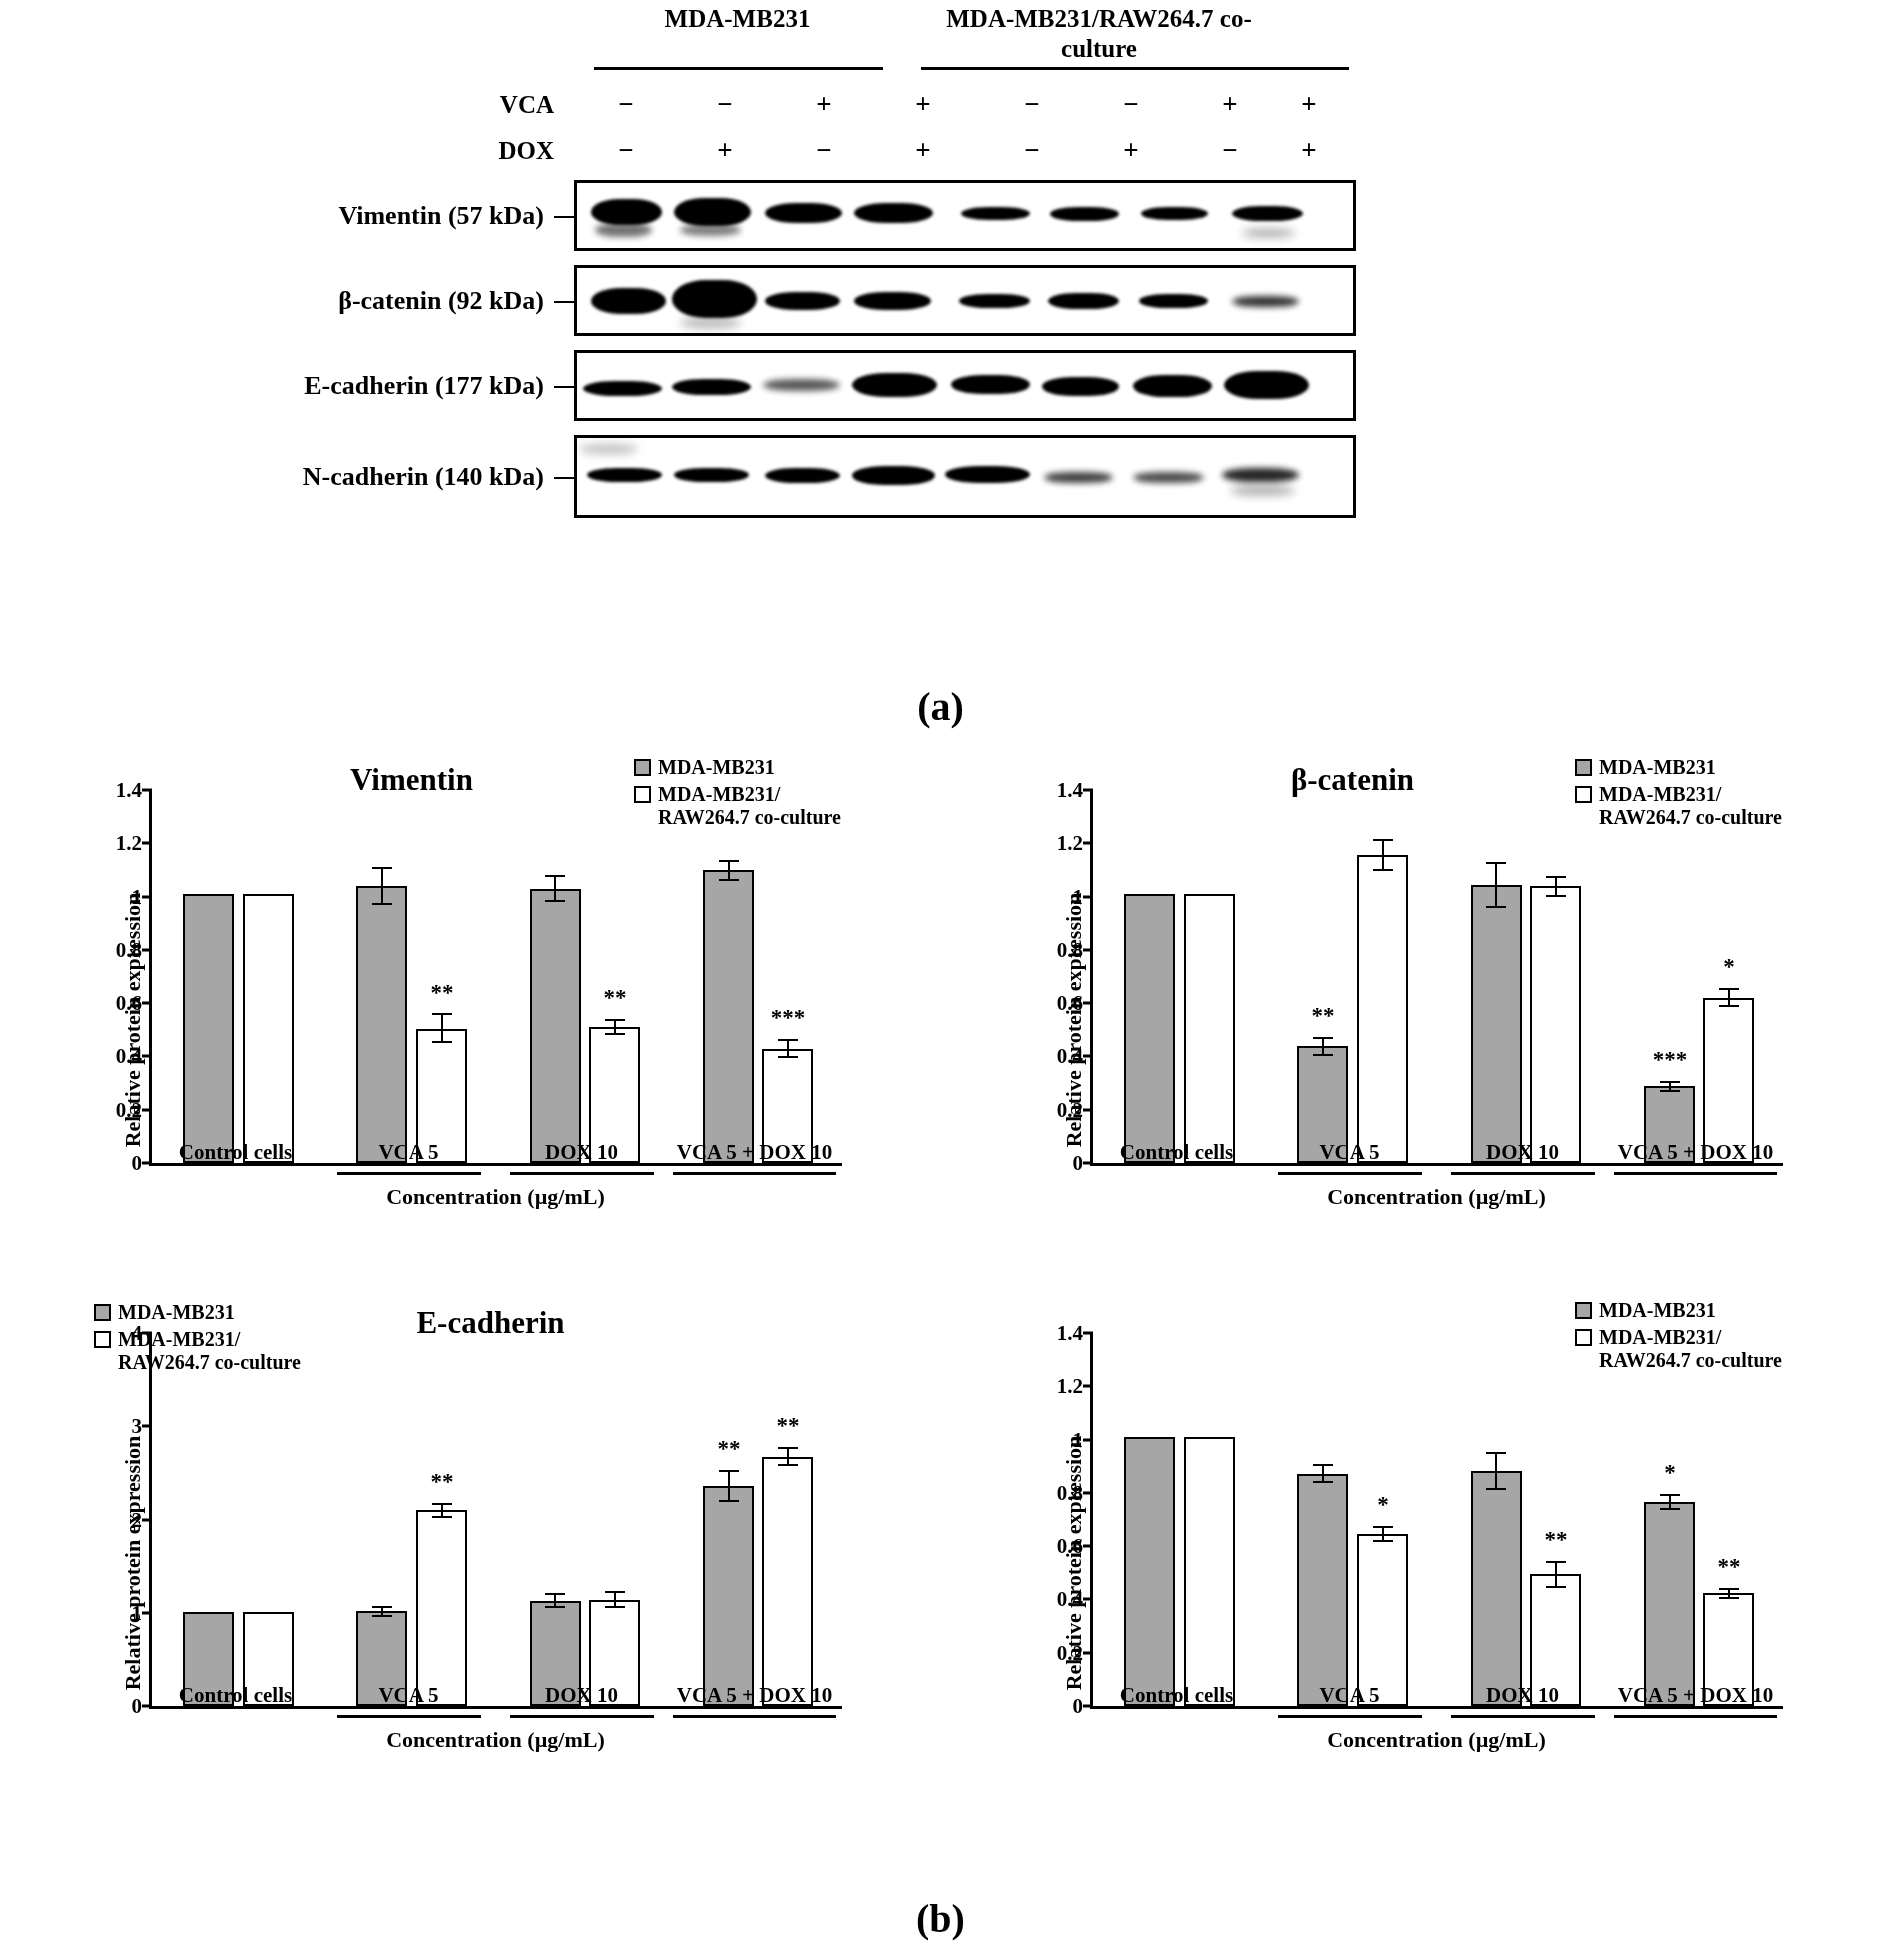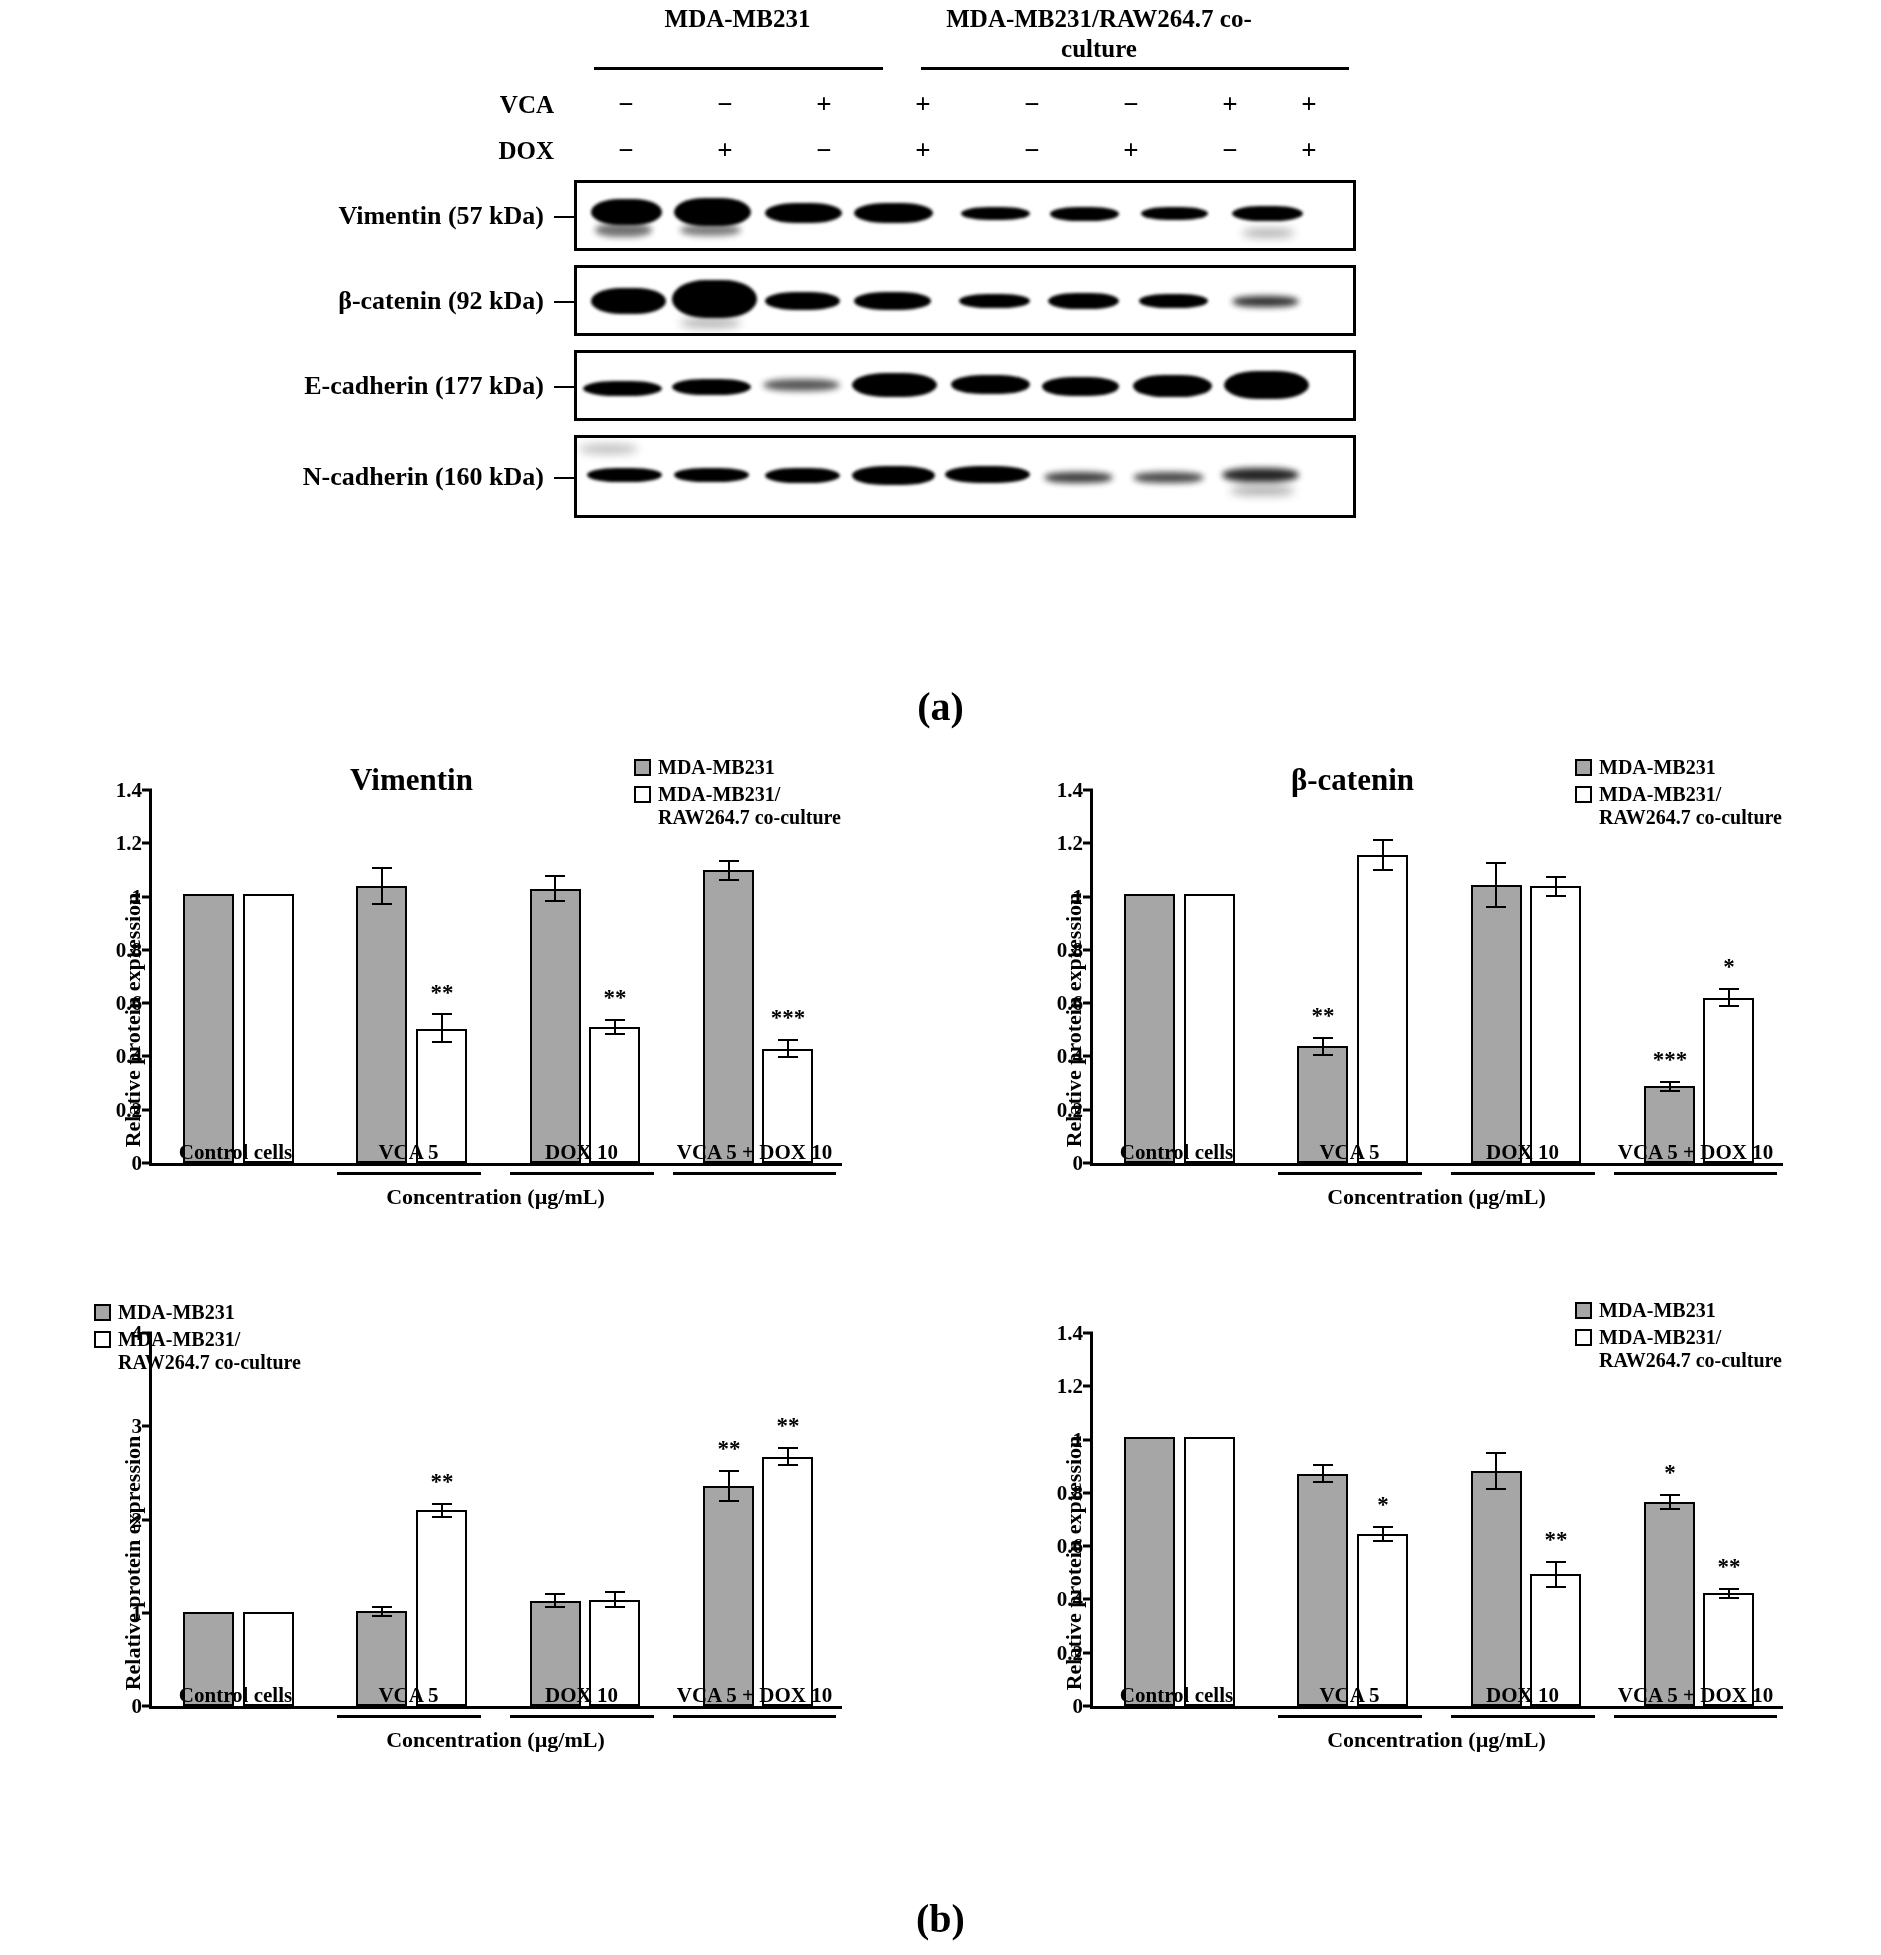--- a/index.html
+++ b/index.html
@@ -220,21 +220,21 @@
           <div class="band soft" style="left:186px; top:26px; width:77px; height:12px; opacity:.65;"></div>
           <div class="band" style="left:275px; top:20px; width:85px; height:24px;"></div>
           <div class="band" style="left:374px; top:22px; width:79px; height:19px;"></div>
           <div class="band" style="left:465px; top:24px; width:77px; height:19px;"></div>
           <div class="band" style="left:556px; top:22px; width:79px; height:22px;"></div>
           <div class="band" style="left:647px; top:18px; width:85px; height:28px;"></div>
         </div>
       </div>
 
       <div class="blot-row tall">
-        <div class="blot-label">N-cadherin (160 kDa)</div>
+        <div class="blot-label">N-cadherin (140 kDa)</div>
         <div class="leader" style="left:554px; width:22px;"></div>
         <div class="blot-box">
           <div class="band vsoft" style="left:2px; top:6px; width:59px; height:10px; opacity:.25;"></div>
           <div class="band" style="left:10px;  top:30px; width:75px; height:14px;"></div>
           <div class="band" style="left:97px;  top:30px; width:75px; height:14px;"></div>
           <div class="band" style="left:188px; top:30px; width:75px; height:15px;"></div>
           <div class="band" style="left:275px; top:28px; width:83px; height:19px;"></div>
           <div class="band" style="left:368px; top:28px; width:85px; height:17px;"></div>
           <div class="band soft" style="left:467px; top:34px; width:69px; height:11px; opacity:.75;"></div>
           <div class="band soft" style="left:556px; top:34px; width:71px; height:11px; opacity:.7;"></div>
@@ -406,20 +406,21 @@
       <div class="xcat" style="left:322px; width:173px;">VCA 5</div>
       <div class="xcat" style="left:495px; width:173px;">DOX 10</div>
       <div class="xcat" style="left:668px; width:173px;">VCA 5 + DOX 10</div>
       <div class="xrule" style="left:337px; width:144px;"></div>
       <div class="xrule" style="left:510px; width:144px;"></div>
       <div class="xrule" style="left:673px; width:163px;"></div>
       <div class="xaxis-title">Concentration (µg/mL)</div>
     </div>
 
     <div class="chart-cell c-bl">
+      <div class="chart-title" style="transform:translateX(20px)">E-cadherin</div>
       <div class="ylabel">Relative protein expression</div>
 
       <div class="legend" style="left:94px; top:6px;">
         <div class="row">
             <span class="swatch gray"></span>
             <span class="txt">MDA-MB231</span>
           </div>
         <div class="row">
             <span class="swatch white"></span>
             <span class="txt"><span>MDA-MB231/</span><br><span>RAW264.7 co-culture</span></span>

